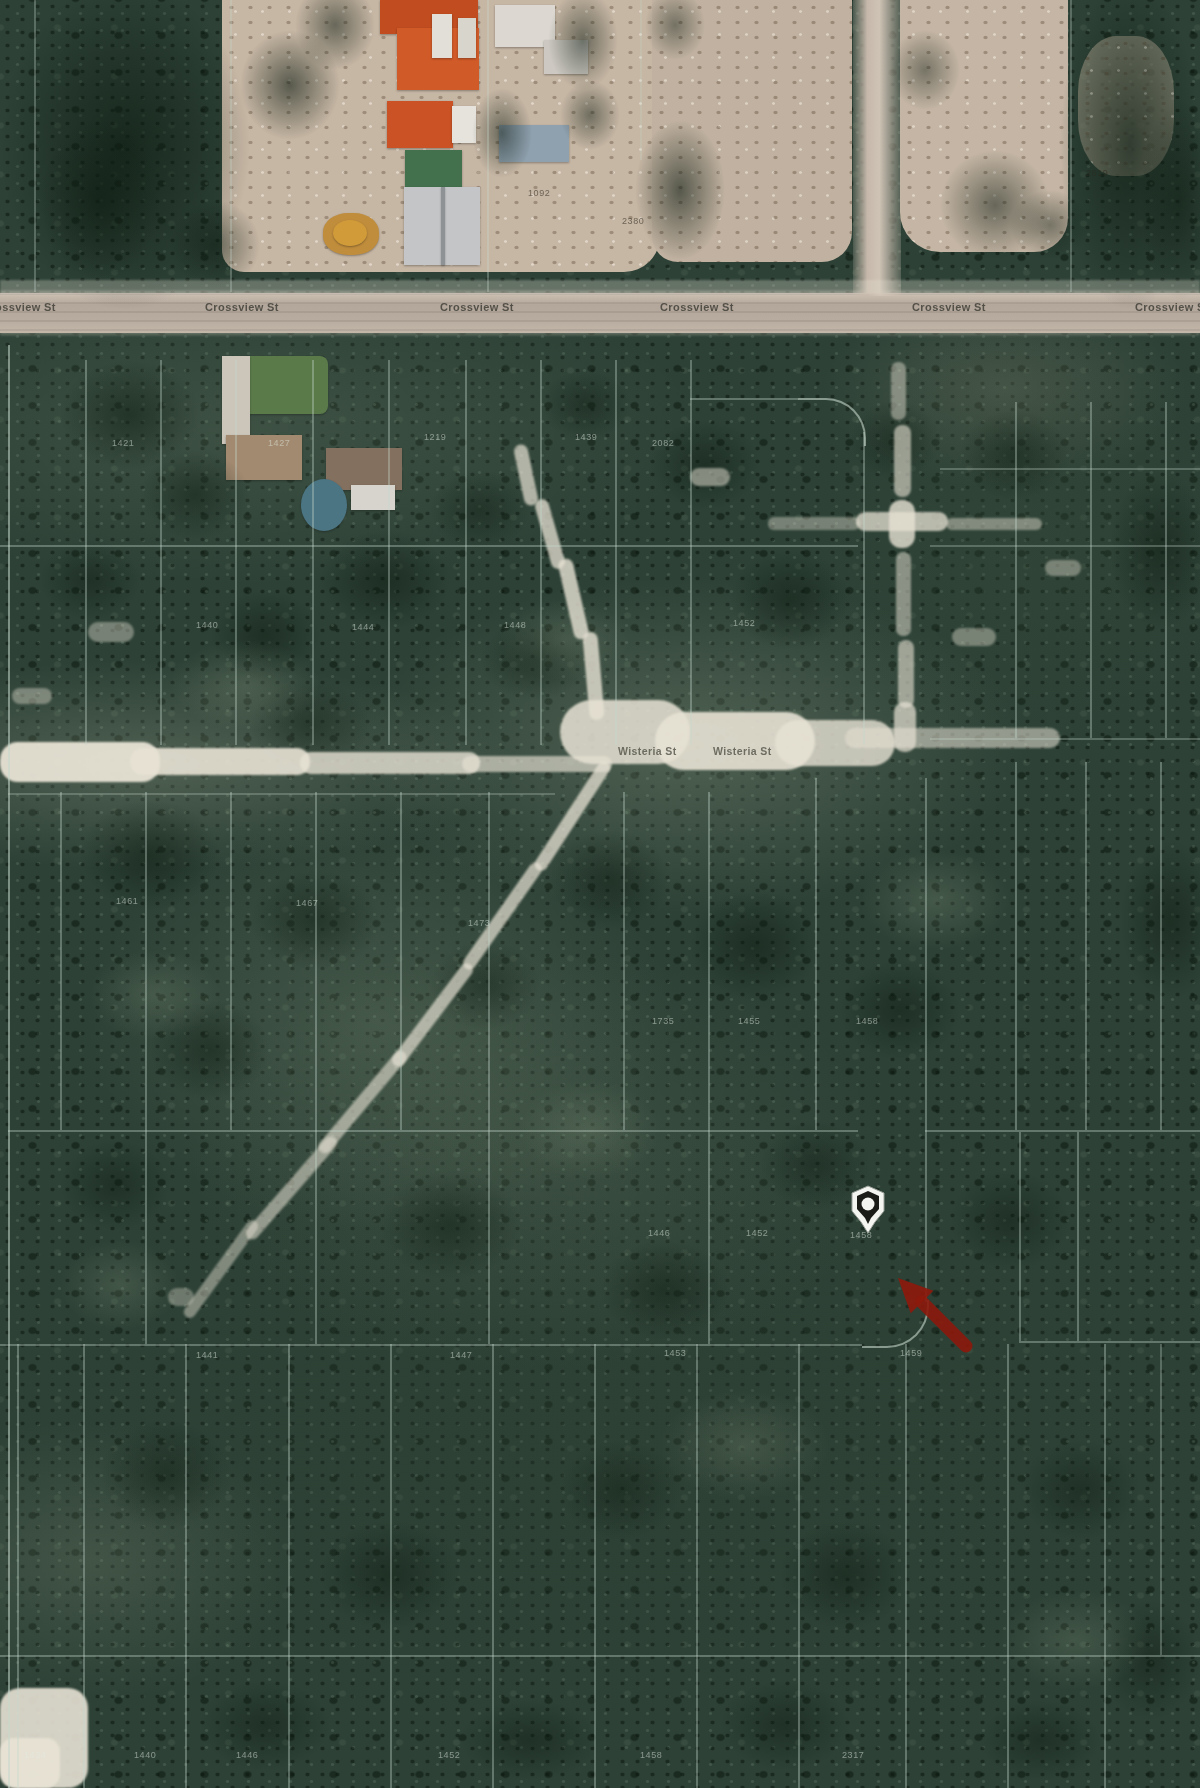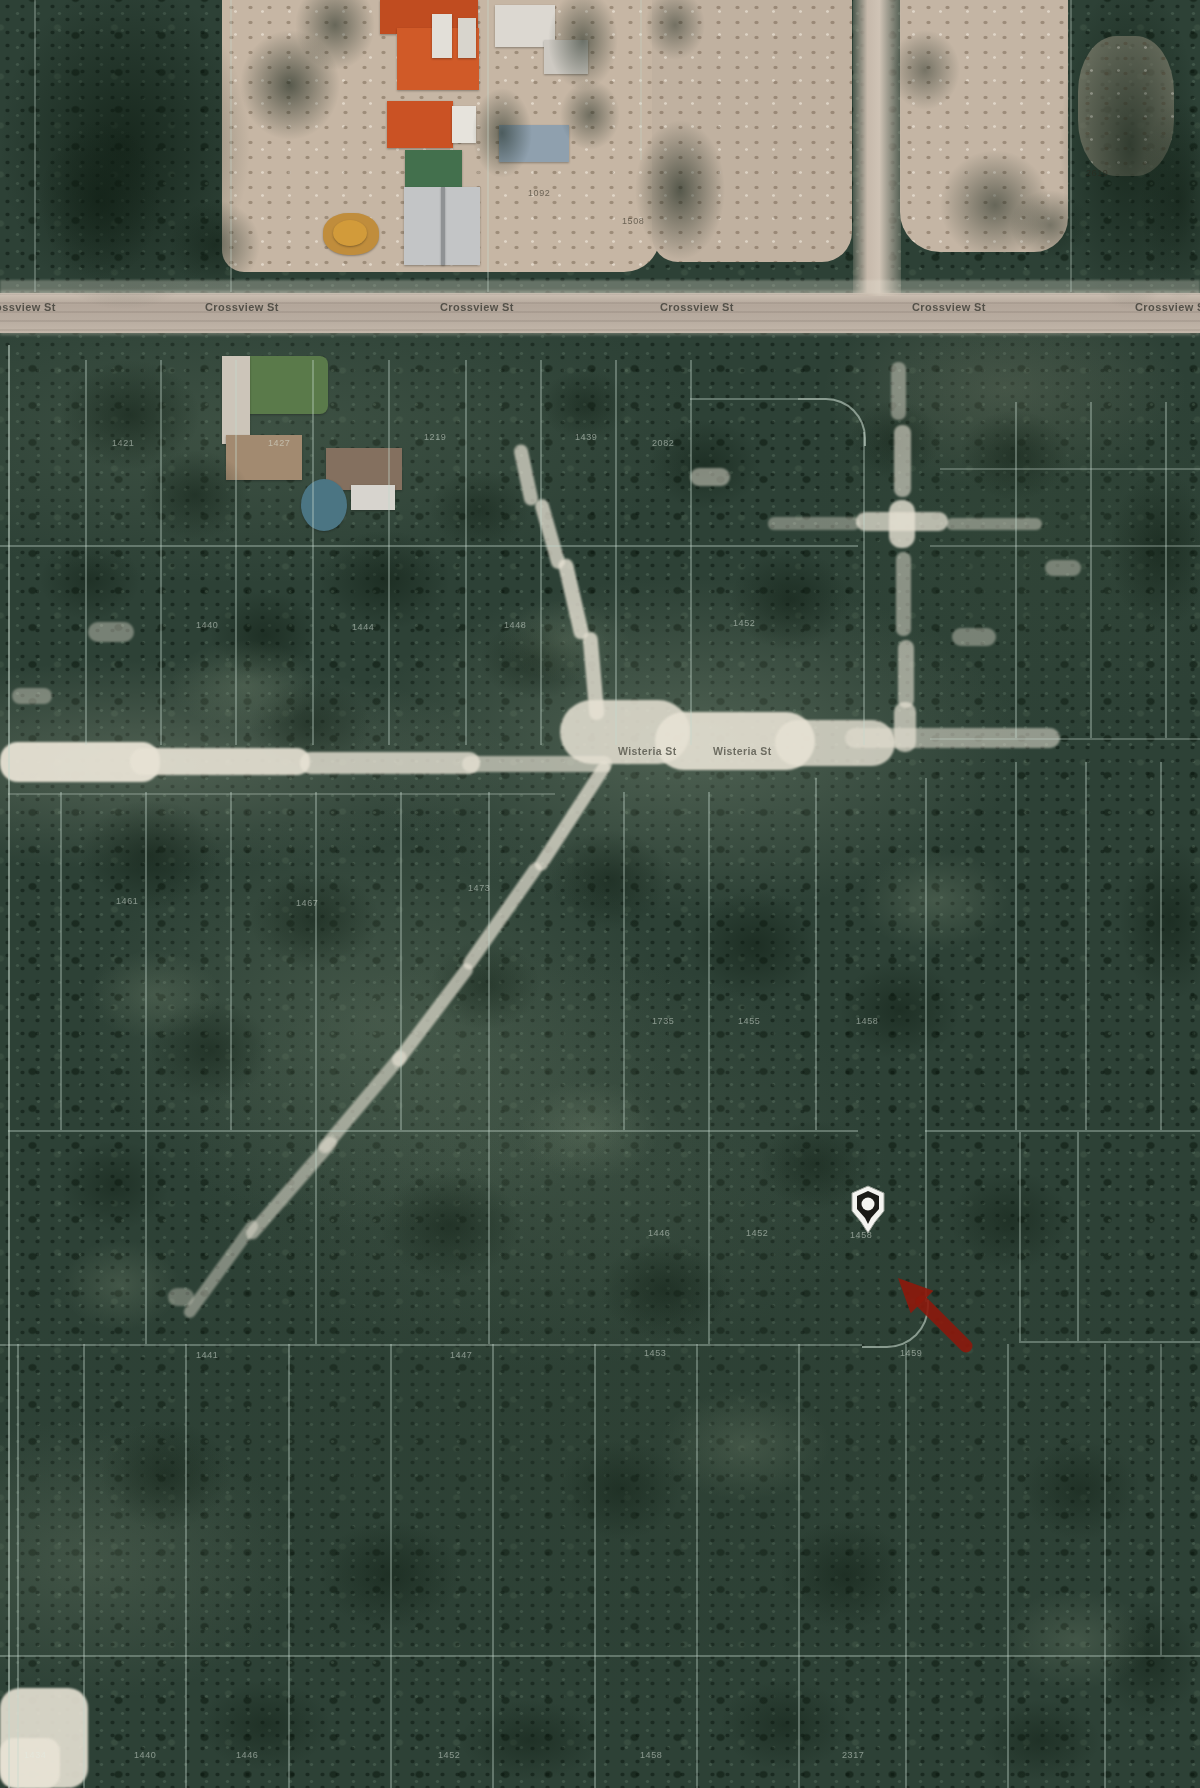--- a/index.html
+++ b/index.html
@@ -249,43 +249,43 @@
       <div class="hl" style="top: 1130px; left: 8px; width: 850px; opacity: 0.6;"></div>
       <div class="hl" style="top: 1130px; left: 925px; width: 275px; opacity: 0.6;"></div>
       <div class="hl" style="top: 1344px; left: 0px; width: 862px; opacity: 0.6;"></div>
       <div class="hl" style="top: 1341px; left: 1019px; width: 181px; opacity: 0.6;"></div>
       <div class="hl" style="top: 1655px; left: 0px; width: 1200px; opacity: 0.6;"></div>
       <div class="corner" style="left: 798px; top: 398px; width: 66px; height: 46px; border-top: 2px solid rgba(198, 216, 204, 0.6); border-right: 2px solid rgba(198, 216, 204, 0.6); border-top-right-radius: 40px;"></div>
       <div class="corner" style="left: 862px; top: 1300px; width: 65px; height: 46px; border-bottom: 2px solid rgba(198, 216, 204, 0.6); border-right: 2px solid rgba(198, 216, 204, 0.6); border-bottom-right-radius: 42px;"></div>
     </div>
   <div id="numberLayer" class="abs" style="left:0;top:0;">
       <span class="pnum dark" style="left: 528px; top: 188px;">1092</span>
-      <span class="pnum dark" style="left: 622px; top: 216px;">1508</span>
+      <span class="pnum dark" style="left: 622px; top: 216px;">2380</span>
       <span class="pnum dark" style="left: 1086px; top: 168px;">2619</span>
       <span class="pnum" style="left: 112px; top: 438px;">1421</span>
       <span class="pnum" style="left: 268px; top: 438px;">1427</span>
       <span class="pnum" style="left: 424px; top: 432px;">1219</span>
       <span class="pnum" style="left: 575px; top: 432px;">1439</span>
       <span class="pnum" style="left: 652px; top: 438px;">2082</span>
       <span class="pnum" style="left: 196px; top: 620px;">1440</span>
       <span class="pnum" style="left: 352px; top: 622px;">1444</span>
       <span class="pnum" style="left: 504px; top: 620px;">1448</span>
       <span class="pnum" style="left: 733px; top: 618px;">1452</span>
       <span class="pnum" style="left: 116px; top: 896px;">1461</span>
       <span class="pnum" style="left: 296px; top: 898px;">1467</span>
-      <span class="pnum" style="left: 468px; top: 883px;">1473</span>
+      <span class="pnum" style="left: 468px; top: 918px;">1473</span>
       <span class="pnum" style="left: 652px; top: 1016px;">1735</span>
       <span class="pnum" style="left: 738px; top: 1016px;">1455</span>
       <span class="pnum" style="left: 856px; top: 1016px;">1458</span>
       <span class="pnum" style="left: 648px; top: 1228px;">1446</span>
       <span class="pnum" style="left: 746px; top: 1228px;">1452</span>
       <span class="pnum" style="left: 850px; top: 1230px;">1458</span>
       <span class="pnum" style="left: 196px; top: 1350px;">1441</span>
       <span class="pnum" style="left: 450px; top: 1350px;">1447</span>
-      <span class="pnum" style="left: 644px; top: 1348px;">1453</span>
+      <span class="pnum" style="left: 664px; top: 1348px;">1453</span>
       <span class="pnum" style="left: 900px; top: 1348px;">1459</span>
       <span class="pnum" style="left: 24px; top: 1750px;">1434</span>
       <span class="pnum" style="left: 134px; top: 1750px;">1440</span>
       <span class="pnum" style="left: 236px; top: 1750px;">1446</span>
       <span class="pnum" style="left: 438px; top: 1750px;">1452</span>
       <span class="pnum" style="left: 640px; top: 1750px;">1458</span>
       <span class="pnum" style="left: 842px; top: 1750px;">2317</span>
     </div>
   <div id="labelLayer" class="abs" style="left:0;top:0;">
       <span class="slabel" style="left: -18px; top: 301px;">Crossview St</span>

